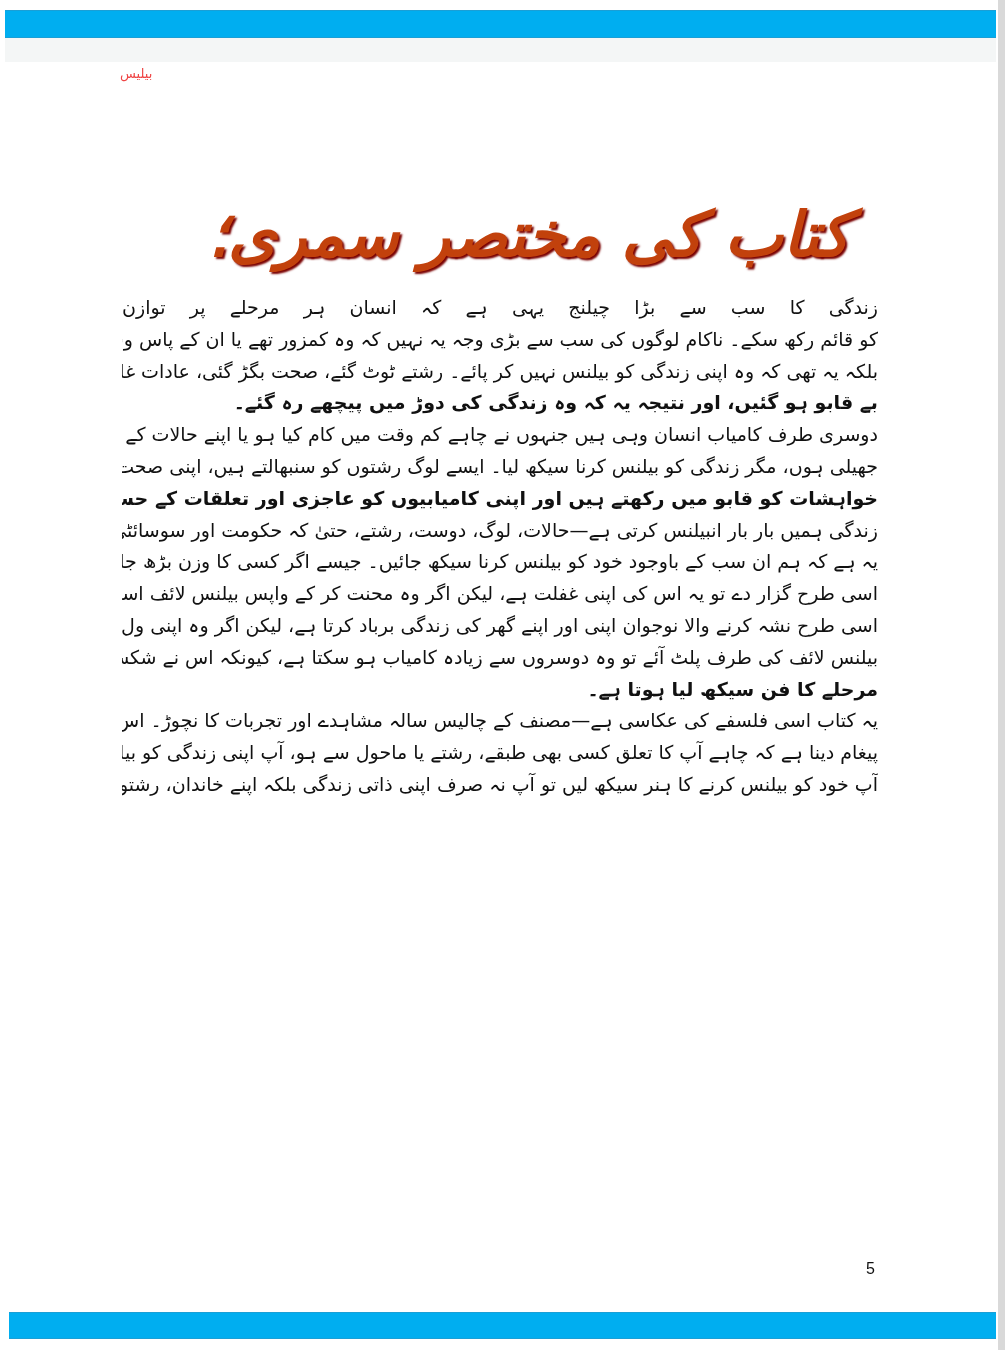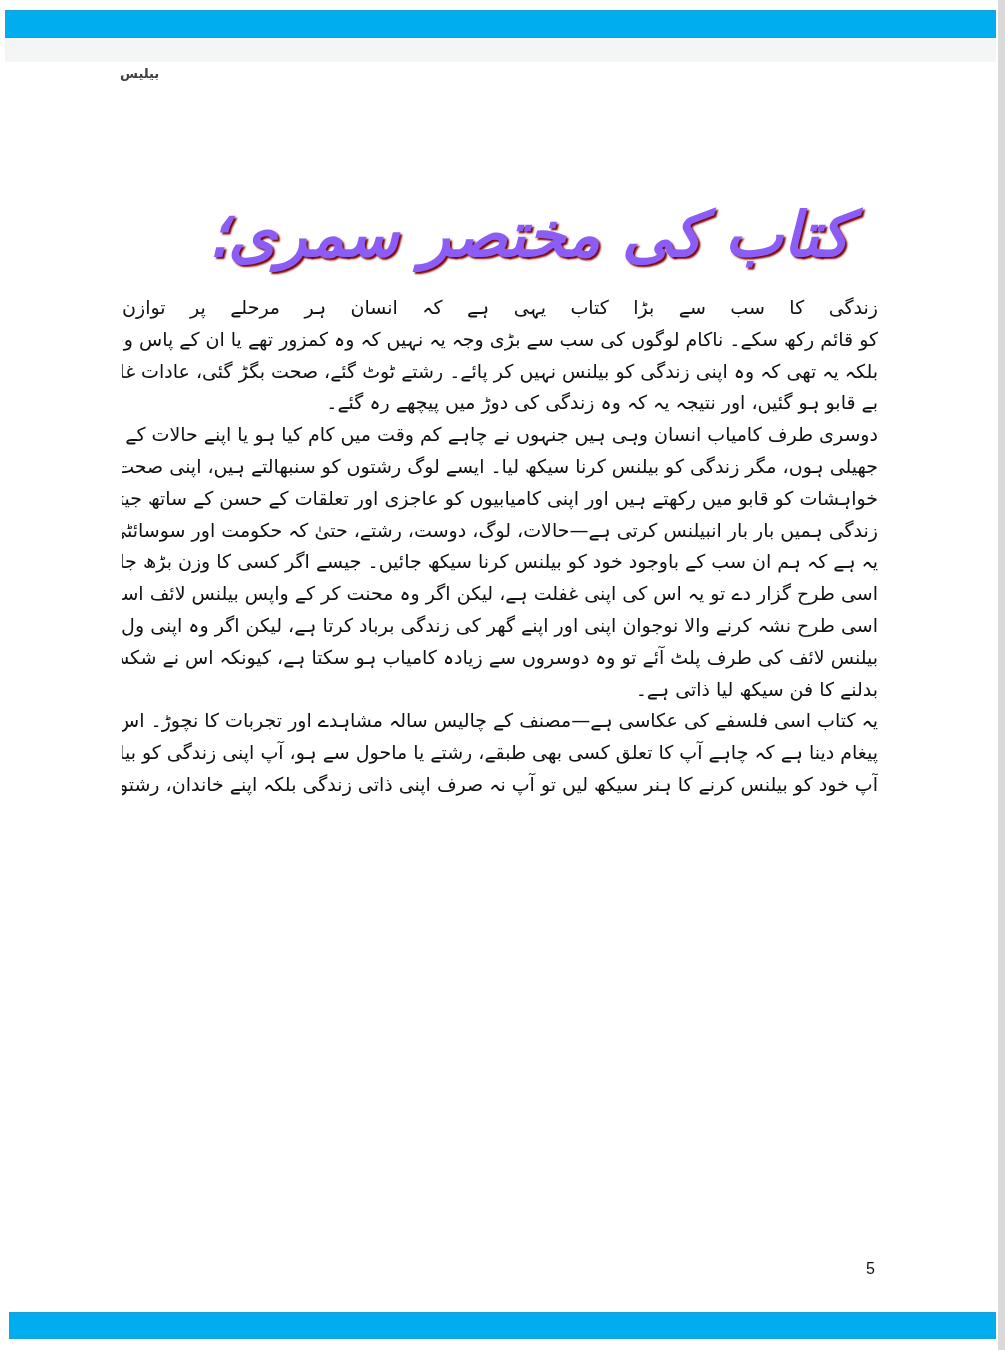--- a/index.html
+++ b/index.html
@@ -48,39 +48,39 @@
       height: 25px;
       background: #00aef0;
       border-top: 1px solid #1a9fd6;
       border-bottom: 1px solid #1a9fd6;
     }
     .running-header {
       position: absolute;
       left: 120px;
       top: 66px;
       font-family: "DejaVu Sans", sans-serif;
-      font-weight: bold;
+      font-weight: normal;
       font-size: 13px;
-      color: #404040;
+      color: #ef4444;
       direction: rtl;
     }
     .title {
       position: absolute;
       left: 470px;
       top: 180px;
       width: 380px;
       height: 110px;
       direction: rtl;
       text-align: center;
       font-family: "DejaVu Serif", serif;
       font-weight: bold;
       font-style: italic;
       font-size: 62px;
       line-height: 110px;
-      color: #8b5cf6;
+      color: #c2410c;
       text-shadow: 2px 2px 2px #7a0000;
       white-space: nowrap;
     }
     .body-text {
       position: absolute;
       left: 122px;
       top: 292px;
       width: 756px;
       direction: rtl;
       font-family: "DejaVu Sans", sans-serif;
@@ -91,20 +91,21 @@
       display: block;
       height: 31.8px;
       line-height: 31.8px;
       text-align: justify;
       text-align-last: justify;
       white-space: nowrap;
       overflow: hidden;
     }
     .line.last {
       text-align-last: right;
+      font-weight: bold;
     }
     .para {
       margin: 0;
     }
     .page-number {
       position: absolute;
       left: 866px;
       top: 1260px;
       font-family: "Liberation Sans", sans-serif;
       font-size: 16px;
@@ -117,39 +118,39 @@
 <div class="right-edge"></div>
 <div class="band-top"></div>
 <div class="gap-top"></div>
 
 <div class="running-header">بیلیس</div>
 
 <div class="title">کتاب کی مختصر سمری؛</div>
 
 <div class="body-text">
   <div class="para">
-    <span class="line">زندگی کا سب سے بڑا کتاب یہی ہے کہ انسان ہر مرحلے پر توازن</span>
+    <span class="line">زندگی کا سب سے بڑا چیلنج یہی ہے کہ انسان ہر مرحلے پر توازن</span>
     <span class="line">کو قائم رکھ سکے۔ ناکام لوگوں کی سب سے بڑی وجہ یہ نہیں کہ وہ کمزور تھے یا ان کے پاس وسائل نہیں تھے،</span>
     <span class="line">بلکہ یہ تھی کہ وہ اپنی زندگی کو بیلنس نہیں کر پائے۔ رشتے ٹوٹ گئے، صحت بگڑ گئی، عادات غلط ہو گئیں، خواہشات</span>
     <span class="line last">بے قابو ہو گئیں، اور نتیجہ یہ کہ وہ زندگی کی دوڑ میں پیچھے رہ گئے۔</span>
   </div>
   <div class="para">
     <span class="line">دوسری طرف کامیاب انسان وہی ہیں جنہوں نے چاہے کم وقت میں کام کیا ہو یا اپنے حالات کے ساتھ سختیاں</span>
     <span class="line">جھیلی ہوں، مگر زندگی کو بیلنس کرنا سیکھ لیا۔ ایسے لوگ رشتوں کو سنبھالتے ہیں، اپنی صحت پر دھیان دیتے ہیں،</span>
     <span class="line last">خواہشات کو قابو میں رکھتے ہیں اور اپنی کامیابیوں کو عاجزی اور تعلقات کے حسن کے ساتھ جیتے ہیں۔</span>
   </div>
   <div class="para">
     <span class="line">زندگی ہمیں بار بار انبیلنس کرتی ہے—حالات، لوگ، دوست، رشتے، حتیٰ کہ حکومت اور سوسائٹی بھی۔ مگر اصل ہنر</span>
     <span class="line">یہ ہے کہ ہم ان سب کے باوجود خود کو بیلنس کرنا سیکھ جائیں۔ جیسے اگر کسی کا وزن بڑھ جائے اور وہ ساری زندگی</span>
     <span class="line">اسی طرح گزار دے تو یہ اس کی اپنی غفلت ہے، لیکن اگر وہ محنت کر کے واپس بیلنس لائف اسٹائل اختیار کر</span>
   </div>
   <div class="para">
     <span class="line">اسی طرح نشہ کرنے والا نوجوان اپنی اور اپنے گھر کی زندگی برباد کرتا ہے، لیکن اگر وہ اپنی ول پاور کے ساتھ واپس</span>
     <span class="line">بیلنس لائف کی طرف پلٹ آئے تو وہ دوسروں سے زیادہ کامیاب ہو سکتا ہے، کیونکہ اس نے شکست کو جیت میں</span>
-    <span class="line last">بدلنے کا فن سیکھ لیا ذاتی ہے۔</span>
+    <span class="line last">مرحلے کا فن سیکھ لیا ہوتا ہے۔</span>
   </div>
   <div class="para">
     <span class="line">یہ کتاب اسی فلسفے کی عکاسی ہے—مصنف کے چالیس سالہ مشاہدے اور تجربات کا نچوڑ۔ اس کا مقصد ہر قاری کو</span>
     <span class="line">پیغام دینا ہے کہ چاہے آپ کا تعلق کسی بھی طبقے، رشتے یا ماحول سے ہو، آپ اپنی زندگی کو بیلنس کر سکتے ہیں۔ اگر</span>
     <span class="line">آپ خود کو بیلنس کرنے کا ہنر سیکھ لیں تو آپ نہ صرف اپنی ذاتی زندگی بلکہ اپنے خاندان، رشتوں اور پورے</span>
   </div>
 </div>
 
 <div class="page-number">5</div>
 

